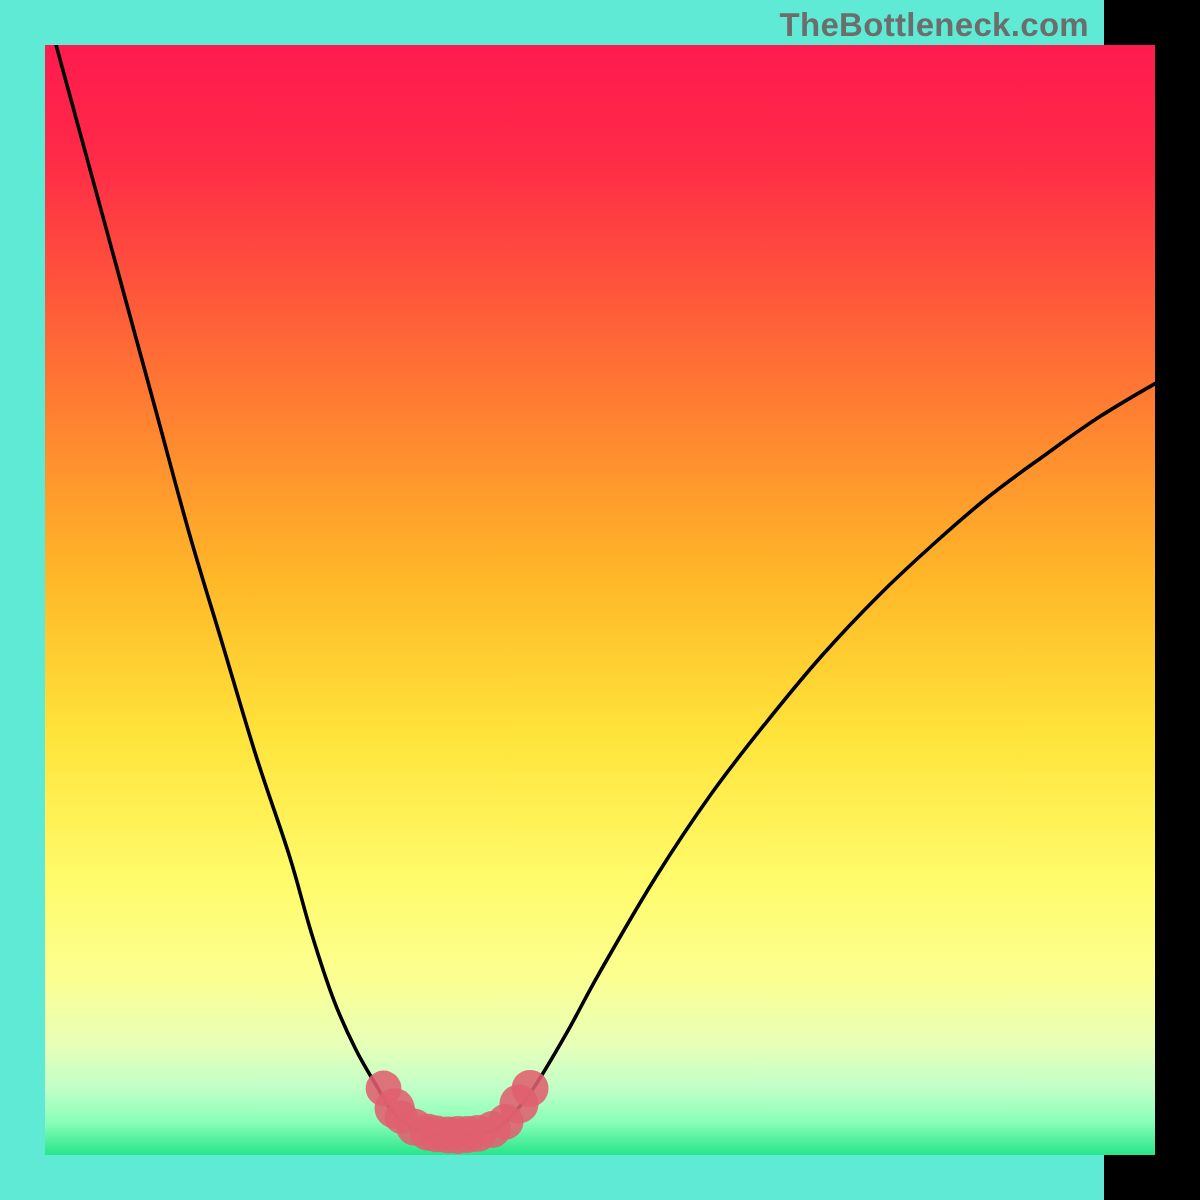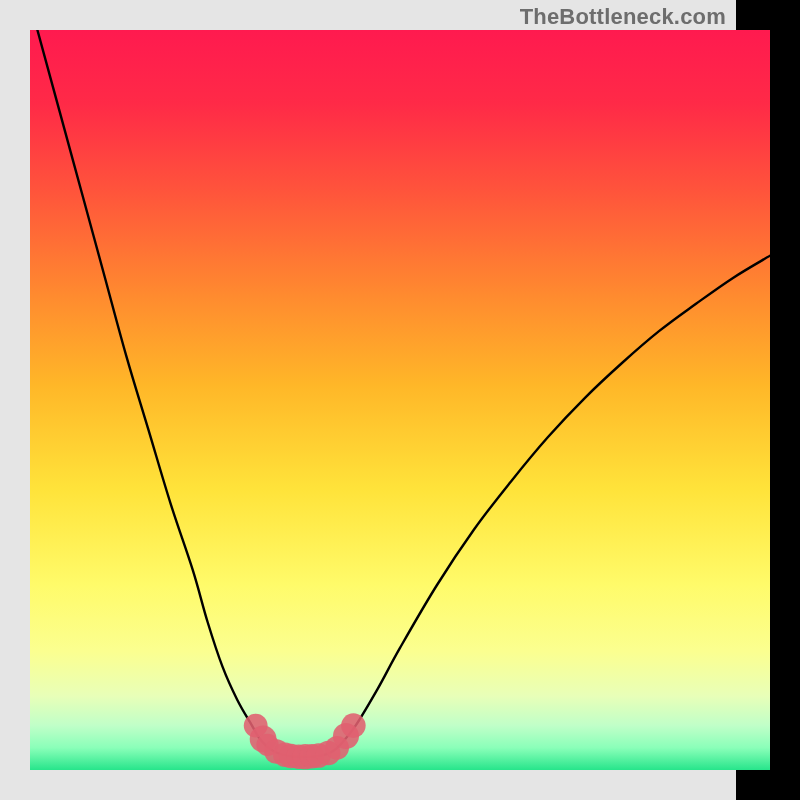--- a/index.html
+++ b/index.html
@@ -8,21 +8,21 @@
     width: 800px;
     height: 800px;
     background: #000;
     overflow: hidden;
     font-family: Arial, Helvetica, sans-serif;
   }
   .frame {
     position: absolute;
     left: 0; top: 0;
     width: 736px; height: 800px;
-    background: #e5e5e5;
+    background: #5eead4;
   }
   .plot {
     position: absolute;
     left: 30px;
     top: 30px;
     width: 740px;
     height: 740px;
     overflow: hidden;
   }
   .gradient-stack {

